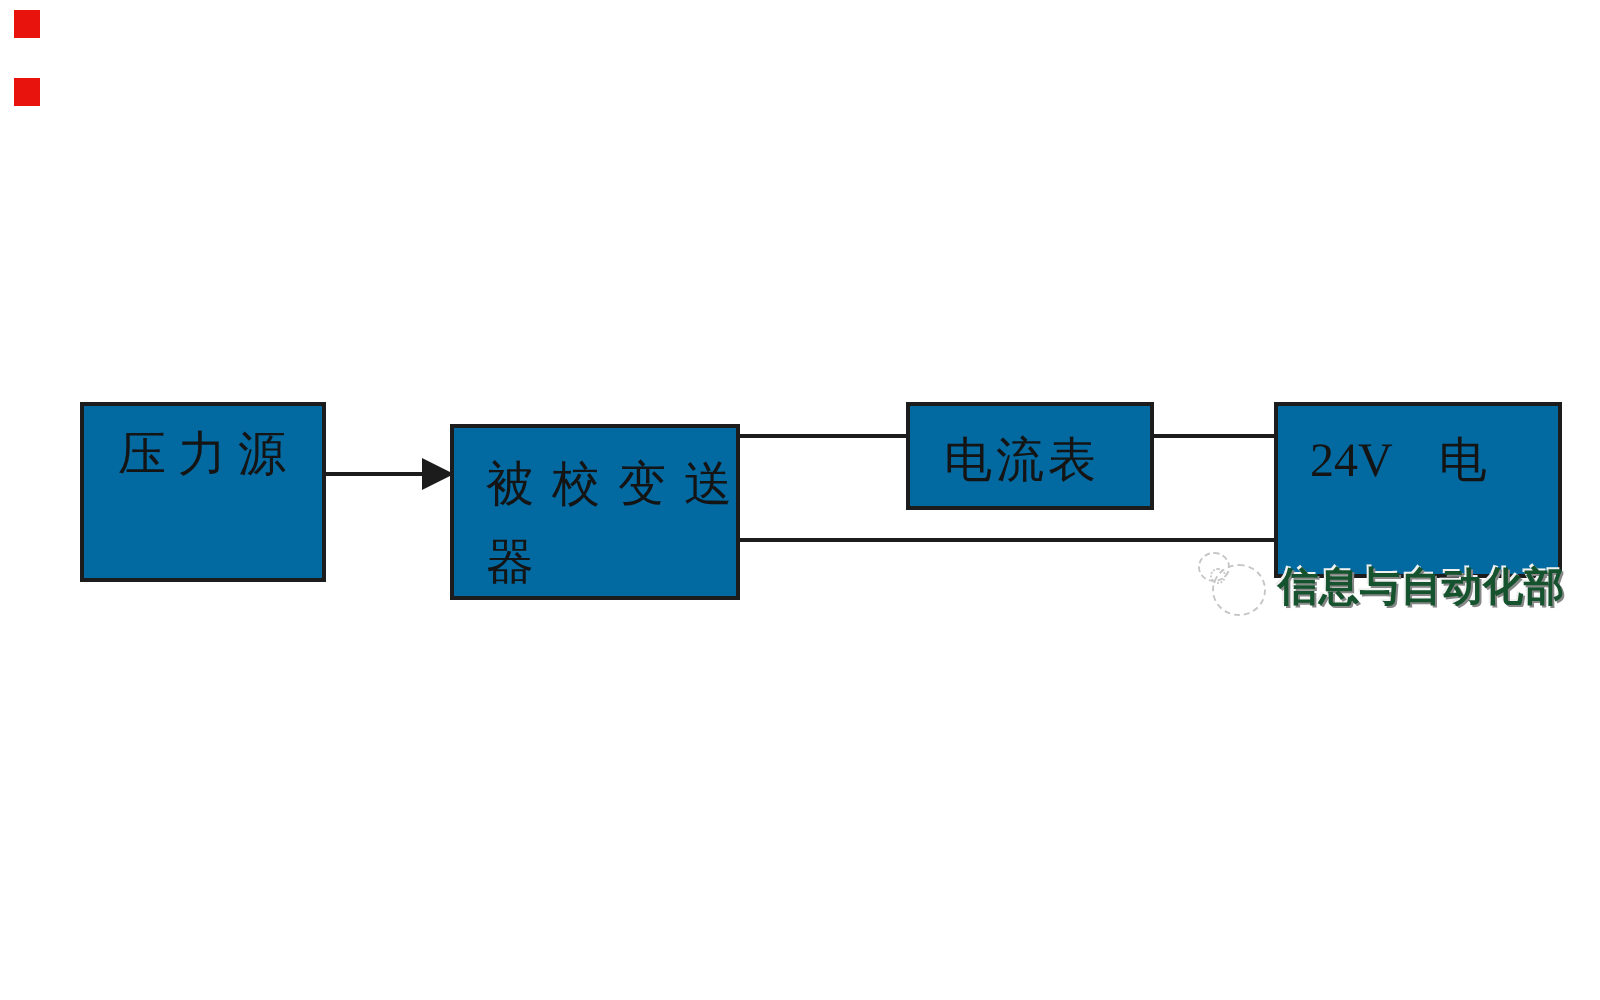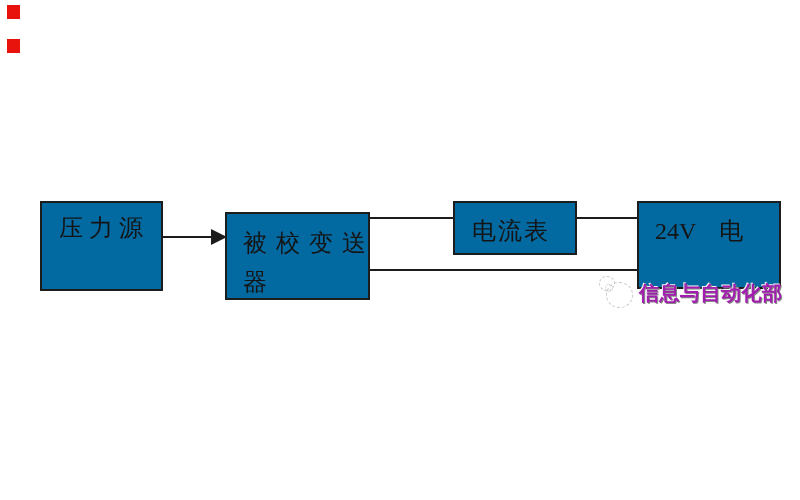--- a/index.html
+++ b/index.html
@@ -73,21 +73,21 @@
   .wm-circle.head { left: 2px; top: 1px;  width: 14px; height: 13px; }
   .wm-circle.body { left: 9px; top: 7px;  width: 25px; height: 24px; }
   .wm-circle.dot  { left: 8px; top: 9px;  width: 6px;  height: 6px; border-style: dotted; }
   .wm-text {
     position: absolute;
     left: 639px; top: 280px;
     font-family: "Liberation Sans", sans-serif;
     font-size: 20px;
     font-weight: 700;
     letter-spacing: 0.5px;
-    color: #a21caf;
+    color: #14532d;
     text-shadow: 1px 1px 0 #878787, -1px -1px 0 #f0f0f0;
     white-space: nowrap;
   }
 </style>
 </head>
 <body>
 
 <div class="canvas">
 
   <div class="red-marker m1"></div>

